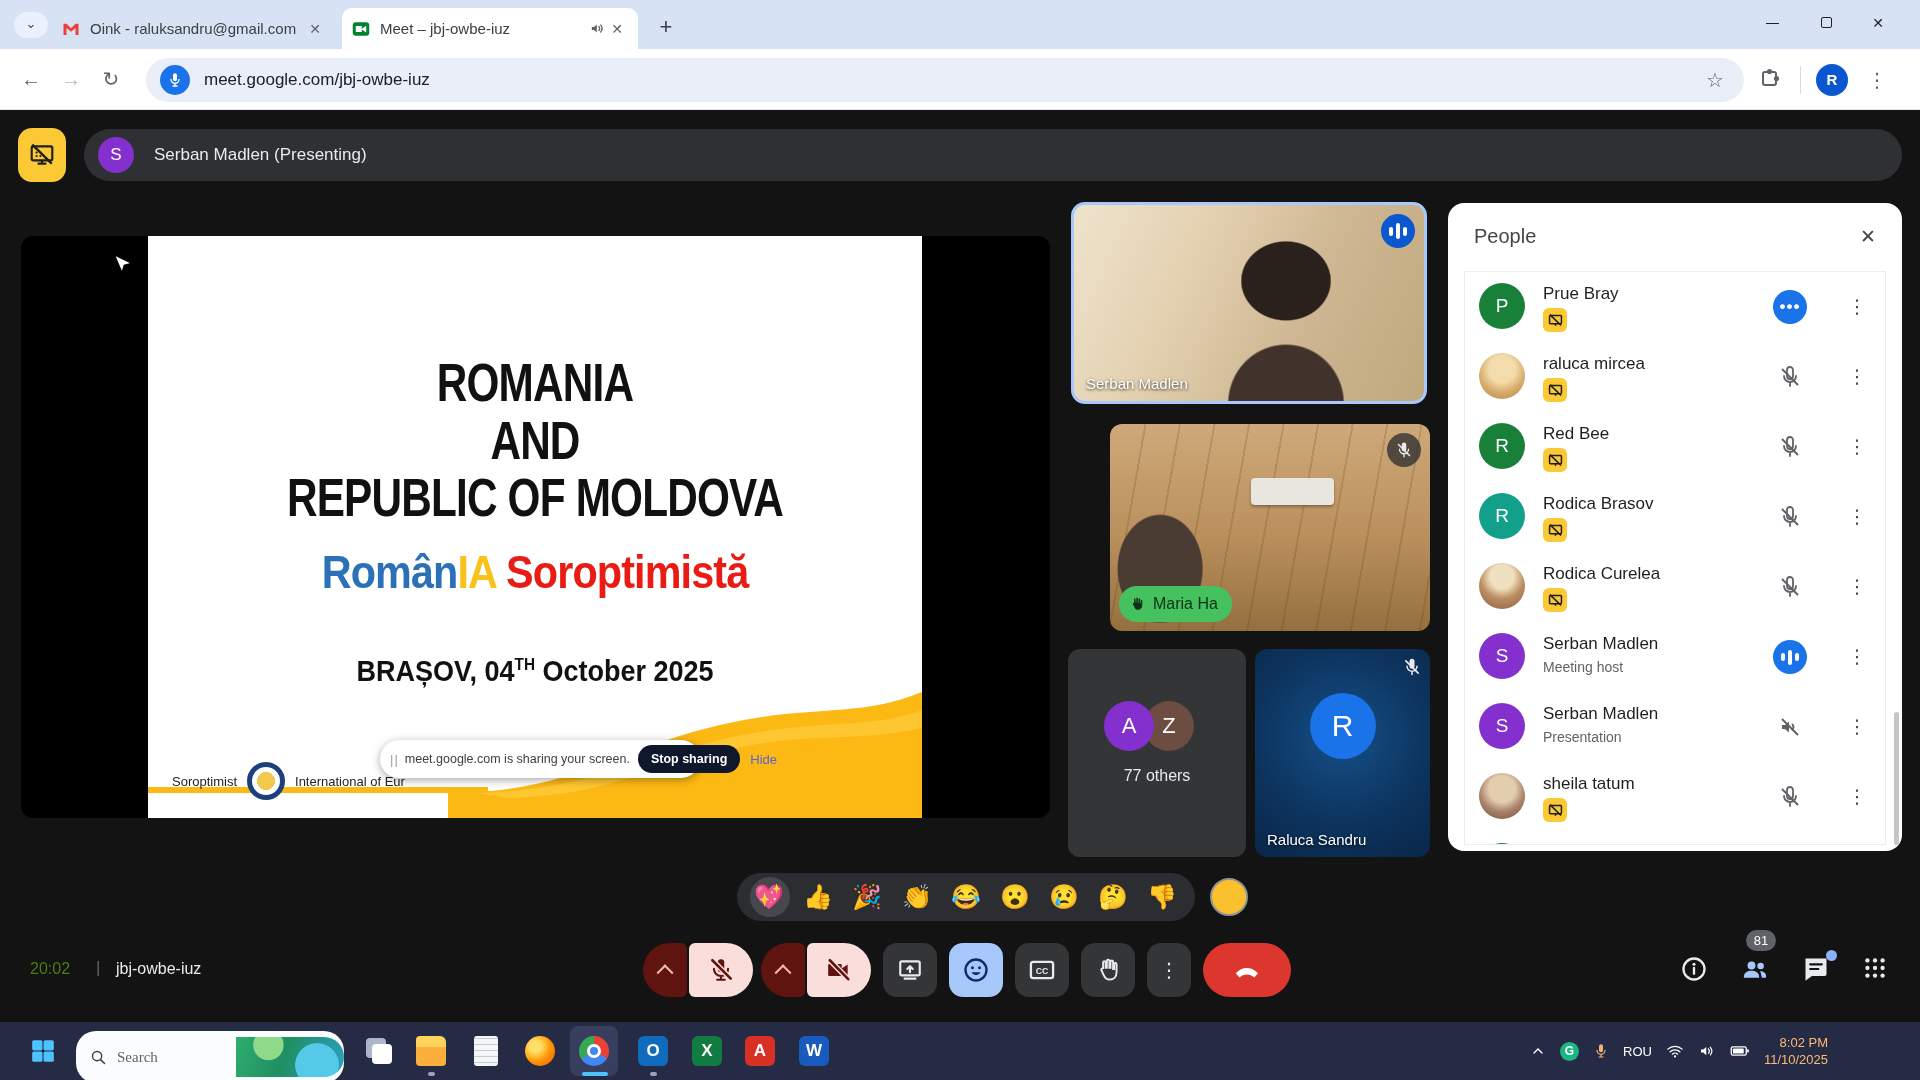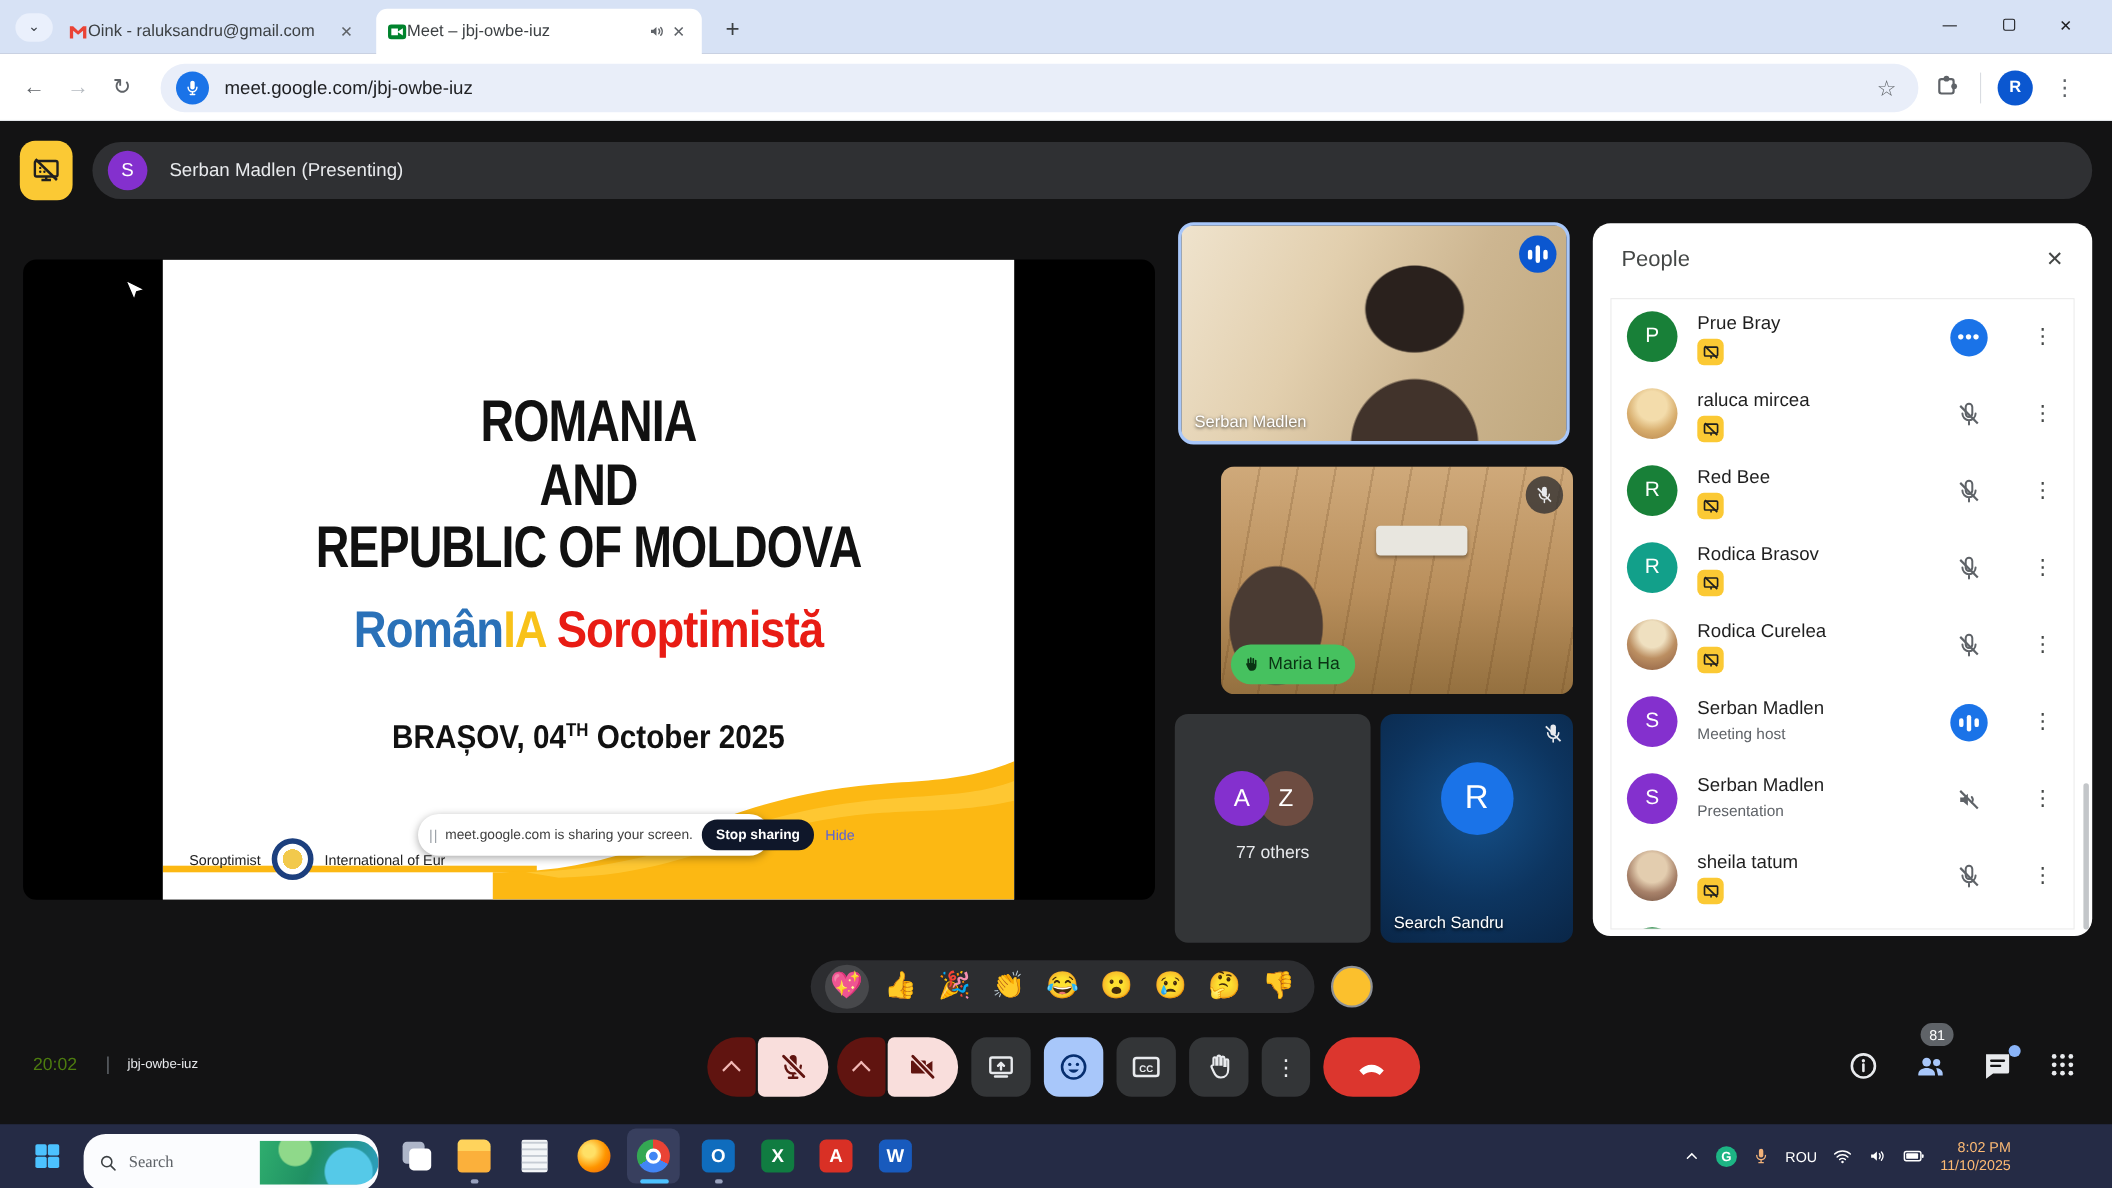--- a/index.html
+++ b/index.html
@@ -8,21 +8,21 @@
   .abs{position:absolute;}
   svg{display:block;}
 
   
   #tabstrip{left:0;top:0;width:1920px;height:49px;background:#d7e2f5;}
   #tab-caret{left:14px;top:12px;width:34px;height:26px;border-radius:13px;background:#eaf0fc;color:#41464d;
     font-size:13px;text-align:center;line-height:24px;}
   .tab{top:8px;height:41px;border-radius:10px 10px 0 0;display:flex;align-items:center;padding:0 10px;}
   #tab1{left:52px;width:284px;}
   #tab2{left:342px;width:296px;background:#fff;}
-  .tab-title{font-size:15px;color:#3c4043;white-space:nowrap;overflow:hidden;flex:1;}
+  .tab-title{font-size:15px;color:#3c4043;white-space:nowrap;overflow:hidden;margin-left:10px;flex:1;}
   .tab-x{color:#5f6368;font-size:14px;width:22px;height:22px;line-height:22px;text-align:center;border-radius:50%;}
   .favicon{width:18px;height:18px;flex:none;}
   #newtab-btn{left:652px;top:14px;width:28px;height:28px;color:#3c4043;font-size:22px;line-height:26px;text-align:center;}
   .winctl{top:8px;width:40px;height:30px;color:#202124;text-align:center;line-height:30px;font-size:14px;}
   #win-min{left:1752px;} #win-max{left:1806px;} #win-close{left:1858px;}
   #win-max i{display:inline-block;width:11px;height:11px;border:1.6px solid #202124;border-radius:2px;margin-top:9px;}
   #win-min i{display:inline-block;width:13px;border-top:1.8px solid #202124;margin-bottom:4px;}
 
   #toolbar{left:0;top:49px;width:1920px;height:61px;background:#fff;border-bottom:1px solid #e3e6ea;}
   .navbtn{top:63px;width:34px;height:34px;font-size:20px;color:#5f6368;text-align:center;line-height:32px;}
@@ -130,21 +130,21 @@
 
   
   #reactions-bar{left:737px;top:873px;width:458px;height:48px;border-radius:24px;background:#2c2d30;
     display:flex;align-items:center;justify-content:space-around;padding:0 8px;}
   .emoji-btn{width:40px;height:40px;border-radius:50%;font-size:24px;text-align:center;line-height:40px;}
   .emoji-btn.highlight{background:#47484b;}
   #skin-tone-btn{left:1210px;top:878px;width:38px;height:38px;border-radius:50%;background:#fbc02d;
     border:2px solid #8f9296;}
   #meet-time{left:30px;top:960px;color:#4d7c0f;font-size:16px;}
   #meet-sep{left:96px;top:958px;color:#5f6368;font-size:17px;}
-  #meet-code{left:116px;top:960px;color:#e8eaed;font-size:12px;text-align:right;}
+  #meet-code{left:116px;top:960px;color:#e8eaed;font-size:16px;text-align:right;}
   .ctl{top:943px;height:54px;display:flex;align-items:center;justify-content:center;}
   .ctl-dark{background:#333537;border-radius:14px;}
   #mic-chevron{left:643px;width:44px;background:#601410;border-radius:27px 6px 6px 27px;}
   #mic-btn{left:689px;width:64px;background:#f9dedc;border-radius:6px 27px 27px 6px;}
   #cam-chevron{left:761px;width:44px;background:#601410;border-radius:27px 6px 6px 27px;}
   #cam-btn{left:807px;width:64px;background:#f9dedc;border-radius:6px 27px 27px 6px;}
   #present-btn{left:883px;width:54px;}
   #emoji-btn{left:949px;width:54px;background:#a8c7fa;border-radius:14px;}
   #cc-btn{left:1015px;width:54px;}
   #hand-btn{left:1081px;width:54px;}
@@ -341,21 +341,21 @@
     <div id="others-label">77 others</div>
   </div>
 
   <div class="abs vtile" id="tile-raluca">
     <svg id="raluca-mic" width="20" height="20" viewBox="0 0 24 24">
       <path d="M12 14a3 3 0 0 0 3-3V5a3 3 0 0 0-6 0v6a3 3 0 0 0 3 3z" fill="#e8eaed"></path>
       <path d="M6 11a6 6 0 0 0 12 0M12 17v4" stroke="#e8eaed" stroke-width="1.8" fill="none" stroke-linecap="round"></path>
       <line x1="4" y1="4" x2="20" y2="20" stroke="#e8eaed" stroke-width="2"></line>
     </svg>
     <div id="raluca-avatar">R</div>
-    <span class="tile-name">Search Sandru</span>
+    <span class="tile-name">Raluca Sandru</span>
   </div>
 
   <div class="abs" id="people-panel">
     <div id="people-title">People</div>
     <div id="people-close">✕</div>
     <div id="people-list">
 
         <div class="p-row">
           <span class="p-avatar" style="background: rgb(24, 128, 56);">P</span>
           <span class="p-name">Prue Bray</span>

